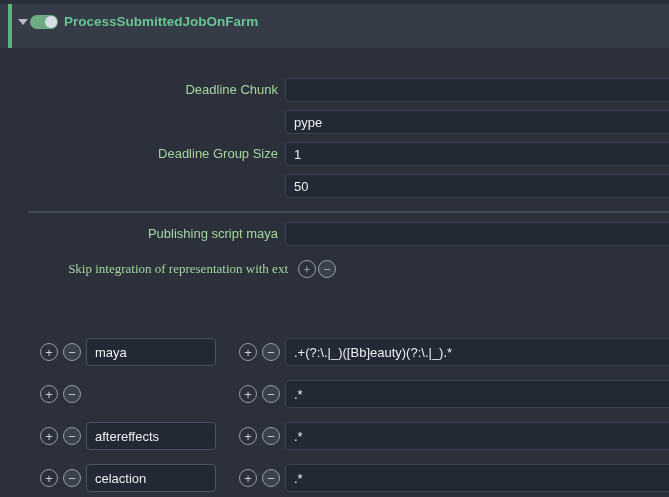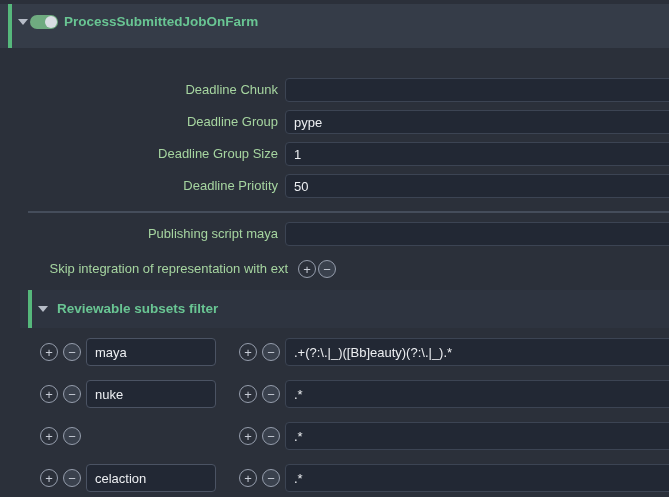--- a/index.html
+++ b/index.html
@@ -59,21 +59,21 @@
     box-sizing: border-box; outline: none;
   }
   .full-input { left: 285px; right: -4px; }
 
   .divider {
     position: absolute; left: 28px; right: 0; top: 211px; height: 2px;
     background: #454d5b;
   }
 
   
-  .skip-row { position: absolute; left: 0; right: 0; top: 255px; height: 28px; }
+  .skip-row { position: absolute; left: 0; right: 0; top: 255px; height: 28px; font-family: Liberation Serif, serif; }
   .skip-label {
     position: absolute; left: 0; width: 288px; height: 28px;
     line-height: 28px; text-align: right;
     color: #a6d5a0; font-size: 13px;
   }
   .circle-btn {
     position: absolute; width: 18px; height: 18px; border-radius: 50%;
     border: 1px solid #959dac; color: #c8cdd7;
     font-size: 13px; line-height: 17px; text-align: center;
     box-sizing: border-box; cursor: pointer; user-select: none;
@@ -115,72 +115,65 @@
       <div class="knob"></div>
     </div>
     <div class="header-title">ProcessSubmittedJobOnFarm</div>
   </div>
 
   <div class="form-row" style="top:78px">
     <div class="form-label">Deadline Chunk</div>
     <input class="text-input full-input" value="" style="">
   </div>
   <div class="form-row" style="top:110px">
-    <div class="form-label">Deadline Group</div>
     <input class="text-input full-input" value="pype" style="">
   </div>
   <div class="form-row" style="top:142px">
     <div class="form-label">Deadline Group Size</div>
     <input class="text-input full-input" value="1" style="">
   </div>
   <div class="form-row" style="top:174px">
-    <div class="form-label">Deadline Priotity</div>
     <input class="text-input full-input" value="50" style="">
   </div>
 
   <div class="divider"></div>
 
   <div class="form-row" style="top:222px">
     <div class="form-label">Publishing script maya</div>
     <input class="text-input full-input" value="" style="">
   </div>
 
   <div class="skip-row">
     <div class="skip-label">Skip integration of representation with ext</div>
     <div class="circle-btn" style="left:298px; top:5px">+</div>
     <div class="circle-btn minus" style="left:318px; top:5px">−</div>
   </div>
 
-  <div class="section-header">
-    <div class="accent-bar"></div>
-    <div class="arrow-down"></div>
-    <div class="section-title">Reviewable subsets filter</div>
-  </div>
 
   <div class="filter-row" style="top:338px">
     <div class="circle-btn" style="left:40px">+</div>
     <div class="circle-btn minus" style="left:63px">−</div>
     <input class="text-input key-input" value="maya" style="">
     <div class="circle-btn" style="left:239px">+</div>
     <div class="circle-btn minus" style="left:262px">−</div>
     <input class="text-input value-input" value=".+(?:\.|_)([Bb]eauty)(?:\.|_).*" style="">
   </div>
 
   <div class="filter-row" style="top:380px">
     <div class="circle-btn" style="left:40px">+</div>
     <div class="circle-btn minus" style="left:63px">−</div>
-    <input class="text-input key-input" value="nuke" style="">
     <div class="circle-btn" style="left:239px">+</div>
     <div class="circle-btn minus" style="left:262px">−</div>
     <input class="text-input value-input" value=".*" style="">
   </div>
 
   <div class="filter-row" style="top:422px">
     <div class="circle-btn" style="left:40px">+</div>
     <div class="circle-btn minus" style="left:63px">−</div>
+    <input class="text-input key-input" value="aftereffects" style="">
     <div class="circle-btn" style="left:239px">+</div>
     <div class="circle-btn minus" style="left:262px">−</div>
     <input class="text-input value-input" value=".*" style="">
   </div>
 
   <div class="filter-row" style="top:464px">
     <div class="circle-btn" style="left:40px">+</div>
     <div class="circle-btn minus" style="left:63px">−</div>
     <input class="text-input key-input" value="celaction" style="">
     <div class="circle-btn" style="left:239px">+</div>

